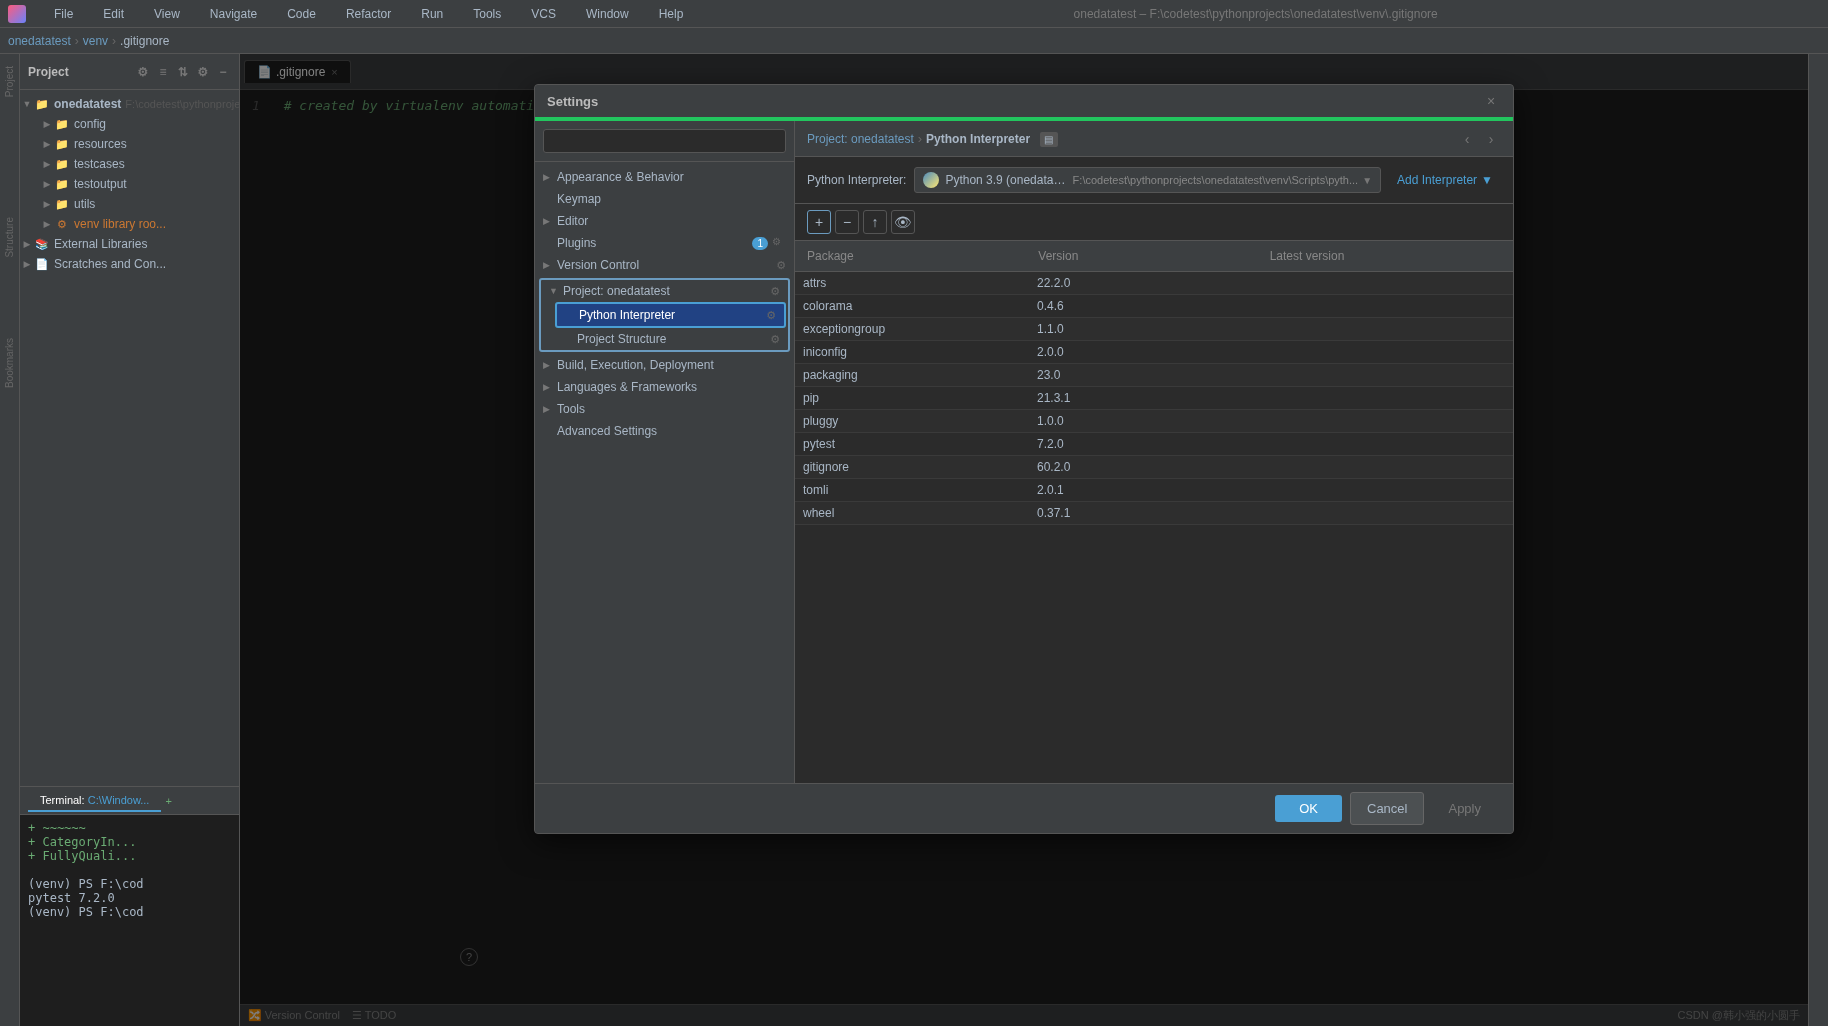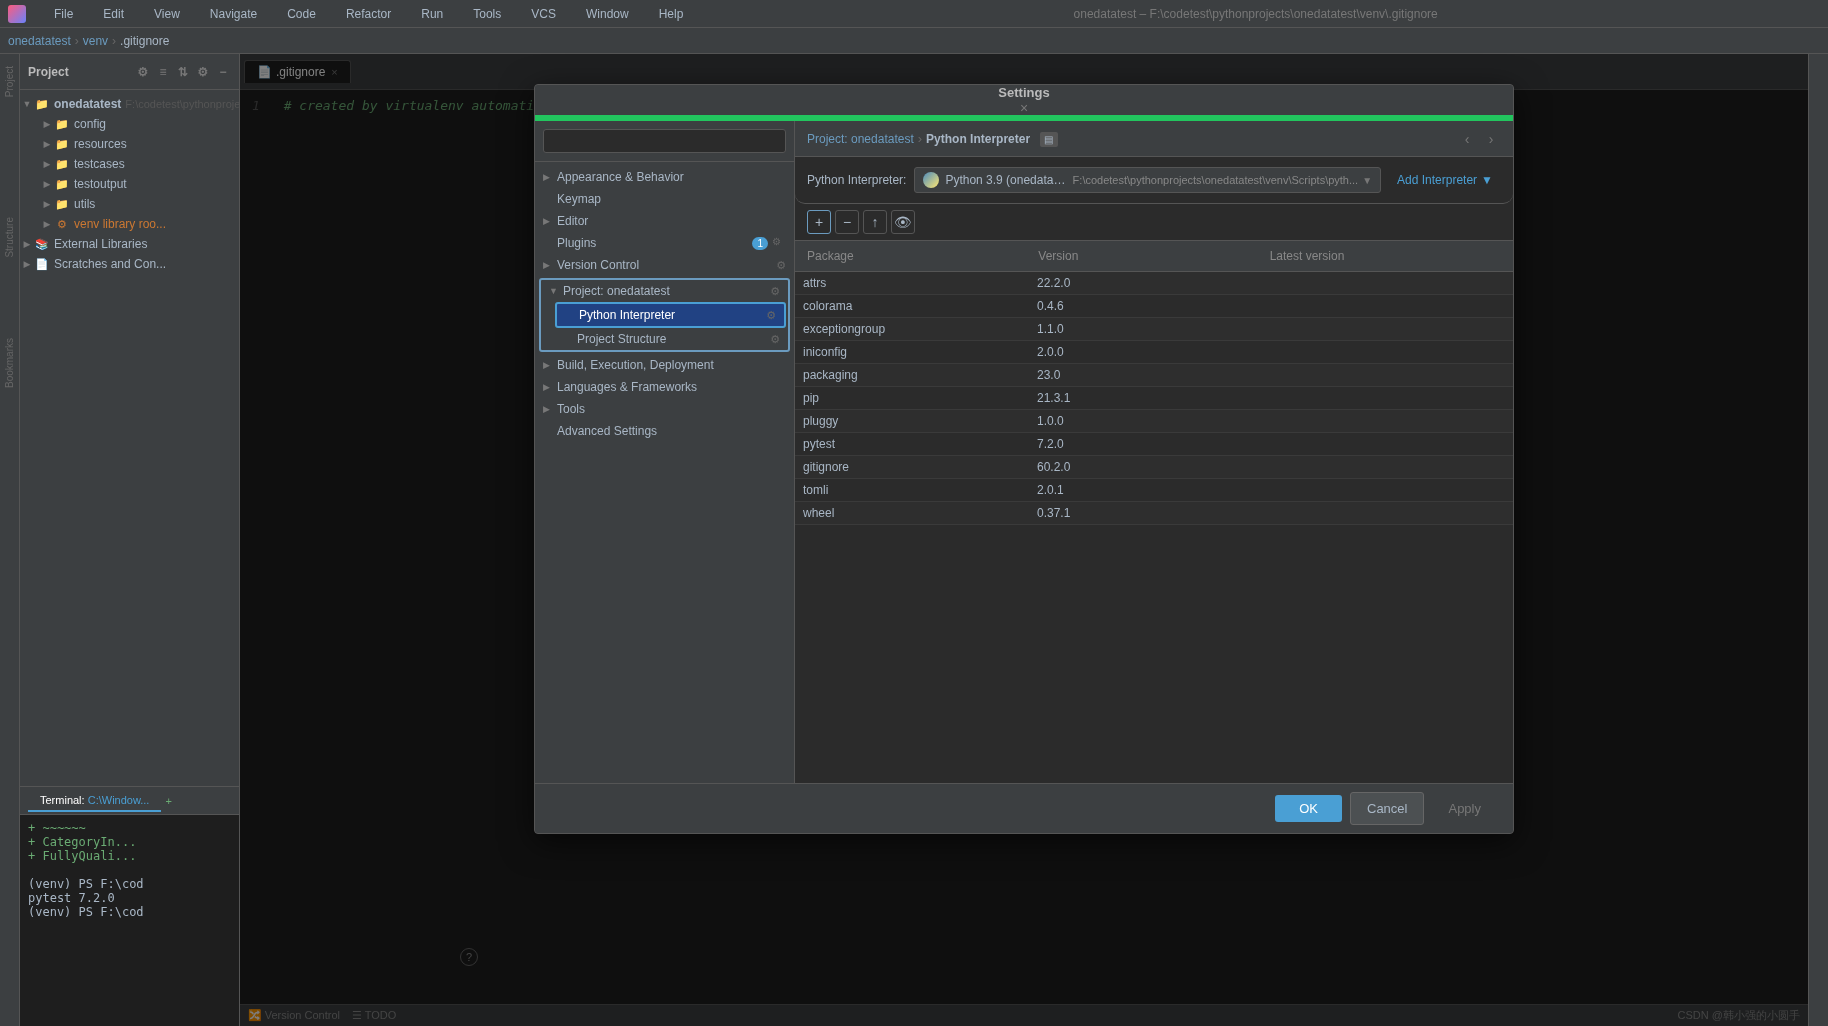--- a/index.html
+++ b/index.html
@@ -252,23 +252,22 @@
       display: flex;
       flex-direction: column;
       box-shadow: 0 8px 32px rgba(0,0,0,0.6);
     }
     .dialog-titlebar {
       background: #3c3f41;
       height: 36px;
       display: flex;
       align-items: center;
       padding: 0 12px;
-      border-bottom: 6px solid #22c55e;
+      border-bottom: 4px solid #22c55e;
       border-radius: 4px 4px 0 0;
-      flex-direction: column;
     }
     .dialog-title {
       flex: 1;
       font-size: 13px;
       font-weight: bold;
       color: #bbb;
     }
     .dialog-close {
       width: 20px; height: 20px;
       display: flex; align-items: center; justify-content: center;
@@ -380,21 +379,20 @@
       font-size: 14px;
     }
 
     
     .interpreter-row {
       display: flex;
       align-items: center;
       padding: 10px 12px;
       border-bottom: 1px solid #555;
       gap: 8px;
-      border-radius: 10px;
     }
     .interpreter-label {
       font-size: 12px;
       color: #a9b7c6;
       flex-shrink: 0;
     }
     .interpreter-select {
       flex: 1;
       background: #3c3f41;
       border: 1px solid #555;

